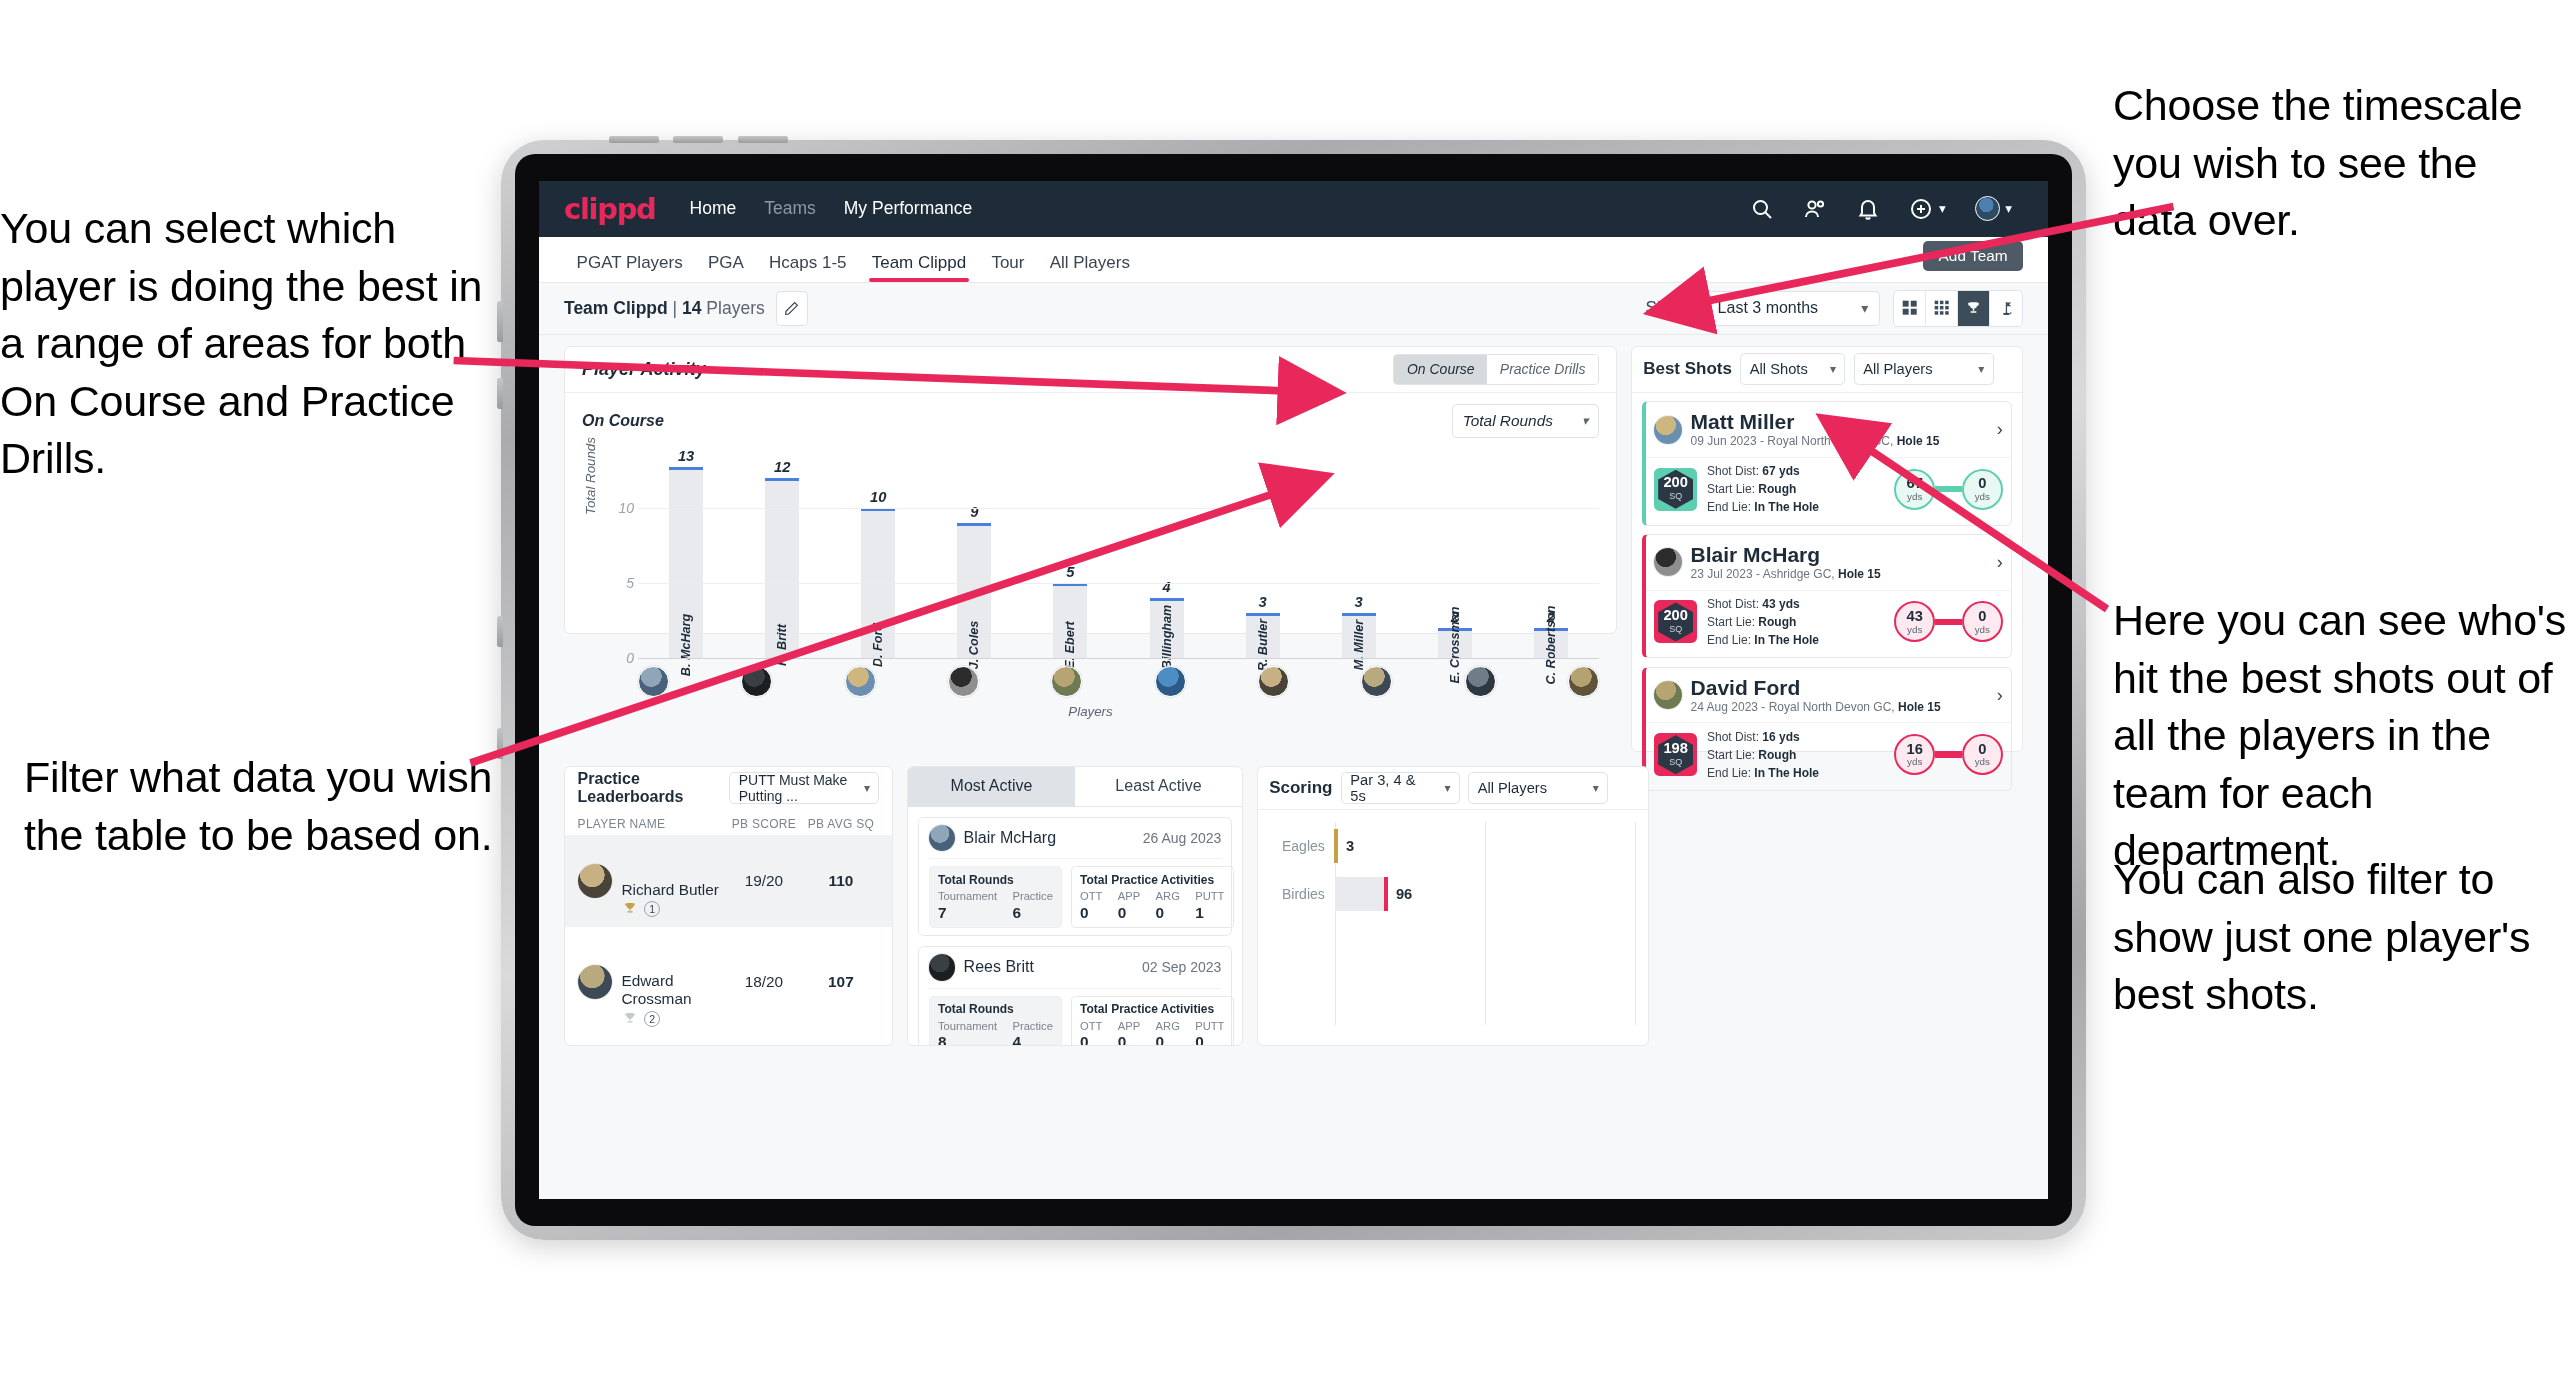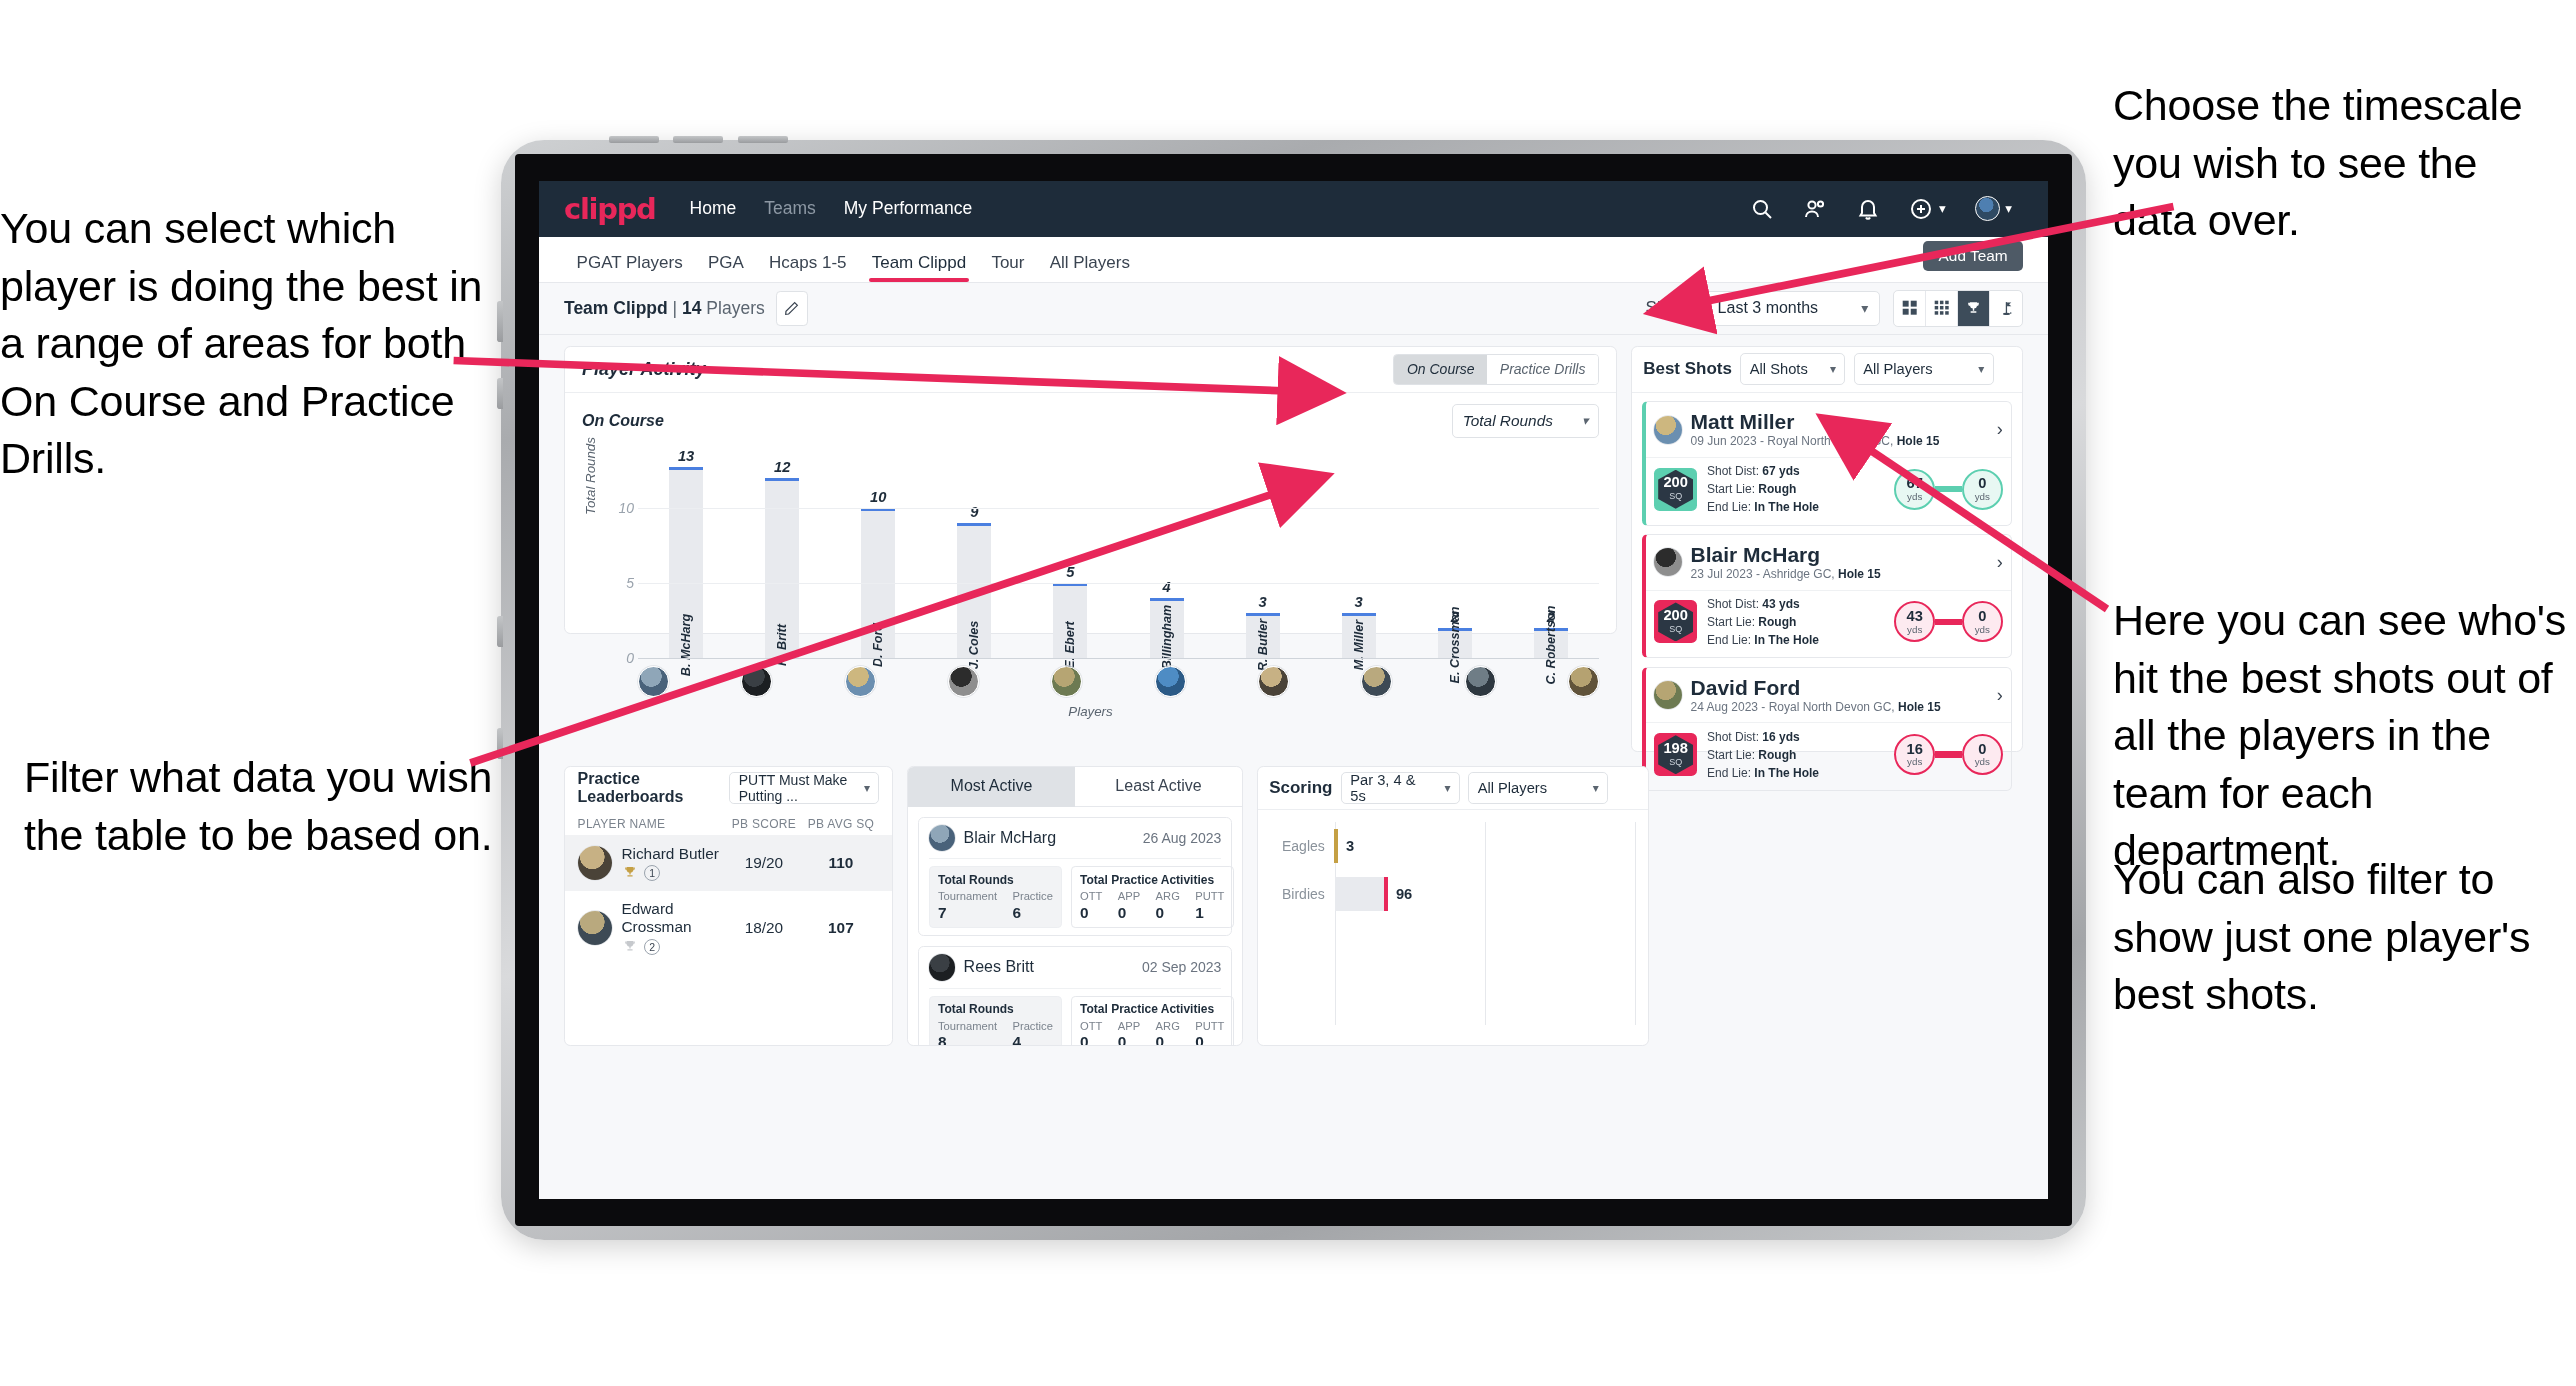--- a/index.html
+++ b/index.html
@@ -34,21 +34,21 @@
     left: 501px; top: 140px;
     width: 1585px; height: 1100px;
     background: linear-gradient(160deg,#cfd1d3 0%, #a9abae 18%, #d9dadc 50%, #a3a5a8 82%, #c9cbcd 100%);
     border-radius: 43px;
     padding: 14px;
     box-shadow: 0 7px 28px rgba(0,0,0,.18);
   }
   #tablet-screen {
     width: 100%; height: 100%;
     background: #0b0b0d;
-    border-radius: 4px;
+    border-radius: 20px;
     padding: 26.6px 24px;
     overflow: hidden;
   }
   .tablet-btn { position: absolute; background: linear-gradient(180deg,#c3c5c7,#9a9c9f); border-radius: 2.1px; }
   #btn-top-1 { left: 609px;  top: 136px; width: 50px; height: 7px; }
   #btn-top-2 { left: 673px;  top: 136px; width: 50px; height: 7px; }
   #btn-top-3 { left: 738px; top: 136px; width: 50px; height: 7px; }
   #btn-side-1 { left: 497px; top: 301px; width: 5.6px; height: 41px; border-radius: 2.8px 0 0 2.8px; }
   #btn-side-2 { left: 497px; top: 378px; width: 5.6px; height: 31px; border-radius: 2.8px 0 0 2.8px; }
   #btn-side-3 { left: 497px; top: 616px; width: 5.6px; height: 31px; border-radius: 2.8px 0 0 2.8px; }
@@ -181,21 +181,21 @@
      display:flex; align-items:center; padding: 0 8.4px; font-size: 14px; color: #1e2c3a;}
   #pl-select .chev { margin-left: auto; font-size: 12px; color: #5b6570;}
   #pl-drill { padding: 8.4px 12.6px; font-size: 15.4px; color: #1e2c3a; border-top: 0.7px solid #eceef1; border-bottom: 0.7px solid #eceef1;}
   #pl-drill b { font-weight: 700; }
   #pl-drill span { color: #6b7480; }
   #pl-colhead { display: flex; padding: 7px 12.6px 4.2px 12.6px; font-size: 12px; color: #7b838d; letter-spacing: 0.3px;}
   #pl-colhead .c1 { flex: 1; } #pl-colhead .c2 { width: 77px; text-align: center;} #pl-colhead .c3 { width: 77px; text-align: center;}
   .pl-row { display: flex; align-items: center; padding: 9.8px 12.6px; }
   .pl-row.hl { background: #f1f2f4; }
   .pl-av { width: 34px; height: 34px; border-radius: 50%; margin-right: 9.8px; box-shadow: 0 0 0 0.7px #e0e3e7;}
-  .pl-nm { flex: 1; }
+  .pl-nm { flex: 1; margin-top: 36px; }
   .pl-nm .n { font-size: 15.4px; color: #1e2c3a; }
   .pl-rank { display: flex; align-items: center; gap: 4.9px; margin-top: 2.1px; }
   .rank-circle { width: 16px; height: 16px; border-radius: 50%; border: 0.7px solid #9aa3ad; font-size: 10.5px; color: #3a4451;
      display: flex; align-items: center; justify-content: center;}
   .pl-sc { width: 77px; text-align: center; font-size: 15.4px; color: #1e2c3a; }
   .pl-sq { width: 77px; text-align: center; font-size: 15.4px; font-weight: 700; color: #1e2c3a; }
 
   
   #activity-card { width: 336px; flex: 0 0 336px; height: 280px; overflow: hidden; }
   #act-tabs { display: flex; }

